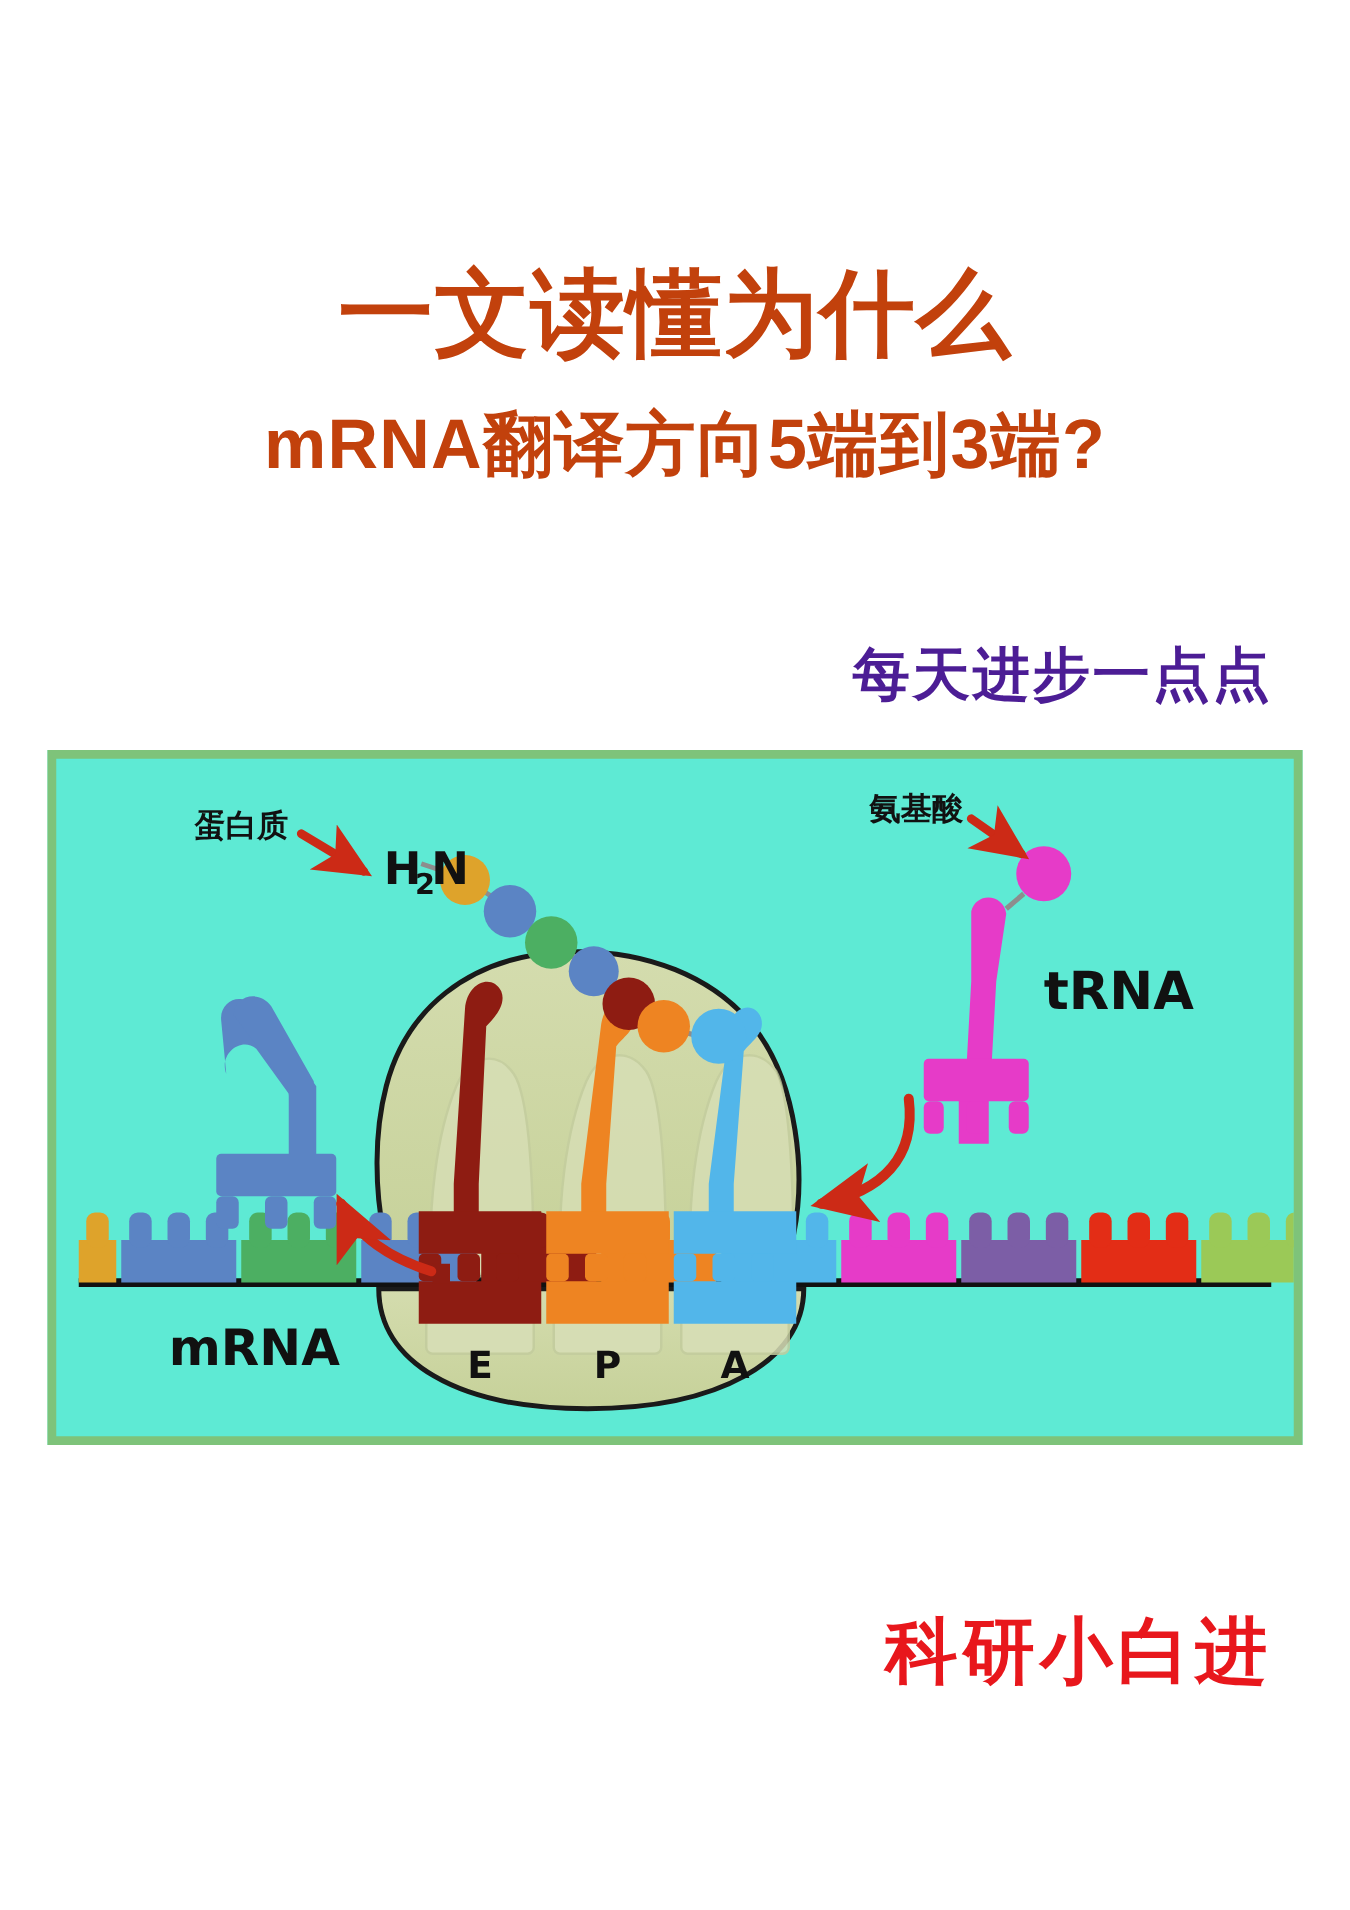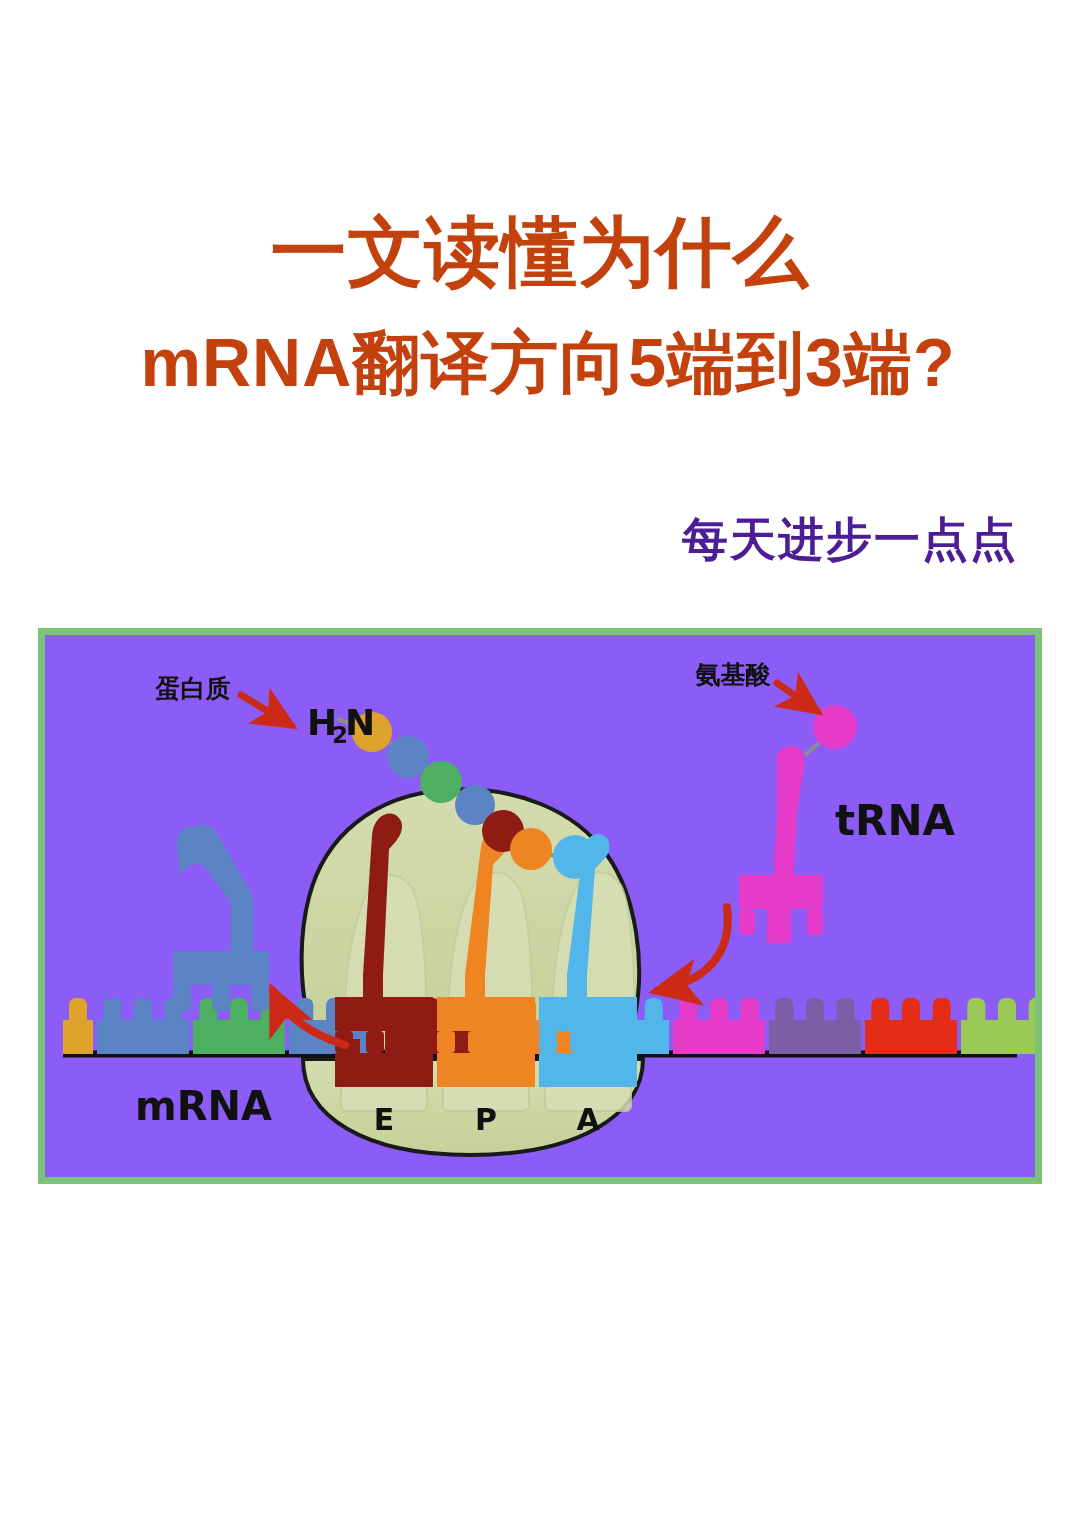--- a/index.html
+++ b/index.html
@@ -14,43 +14,43 @@
   
   .title-block{position:absolute;left:0;top:206px;width:1080px;text-align:center;}
   .title-line{
     color:#c2410c;
     font-weight:bold;
     letter-spacing:1px;
     line-height:1.22;
     white-space:nowrap;
   }
   .title-line-1{font-size:76px;}
-  .title-line-2{font-size:68px;margin-top:22px;margin-left:16px;}
+  .title-line-2{font-size:56px;margin-top:22px;margin-left:16px;}
 
   .subtitle{
     position:absolute;right:62px;top:509px;
     color:#4c1d95;
     font-size:46px;font-weight:bold;letter-spacing:2px;
     white-space:nowrap;
   }
 
   .signature{
     position:absolute;right:62px;top:1283px;
     color:#e8171c;
     font-size:58px;font-weight:bold;letter-spacing:4px;
     font-family:"DejaVu Serif","Liberation Serif",serif;
     white-space:nowrap;
   }
 
   
   .figure-frame{
-    position:absolute;left:38px;top:628px;
+    position:absolute;left:38px;top:600px;
     width:1004px;height:556px;
     border:7px solid #7ec37a;
-    background:#8b5cf6;
+    background:#5eead4;
     box-sizing:border-box;
   }
   .figure-inner{position:absolute;inset:0;}
   .fig-svg{position:absolute;left:0;top:0;width:100%;height:100%;display:block;}
 
   .dg-label{
     font-family:"DejaVu Sans","Liberation Sans",sans-serif;
     font-weight:bold;fill:#111111;
   }
 </style>
@@ -281,14 +281,15 @@
         <text class="dg-label" x="90" y="485" font-size="40">mRNA</text>
 
         <text class="dg-label" x="339" y="495" font-size="30" text-anchor="middle">E</text>
         <text class="dg-label" x="441" y="495" font-size="30" text-anchor="middle">P</text>
         <text class="dg-label" x="543" y="495" font-size="30" text-anchor="middle">A</text>
 
       </svg>
     </div>
   </div>
 
+  <div class="signature">科研小白进</div>
 
 </div>
 
 </body></html>

